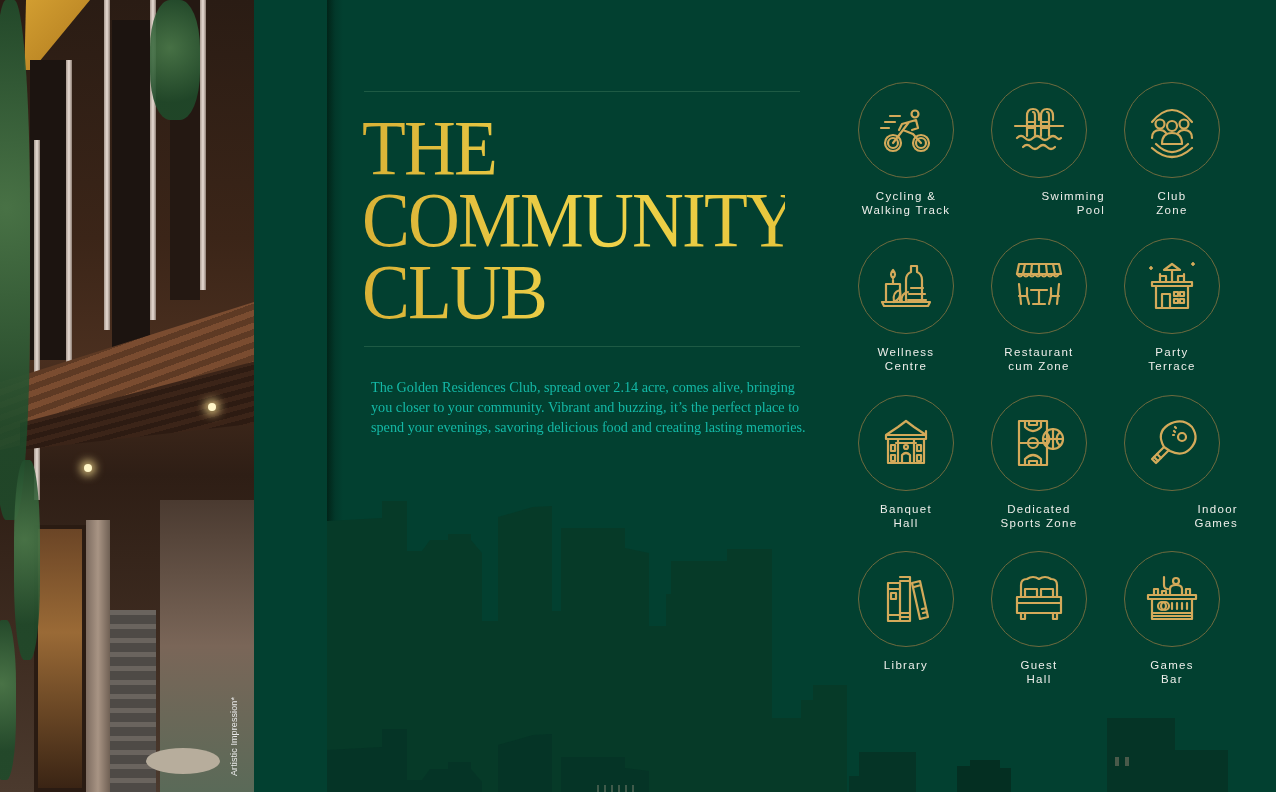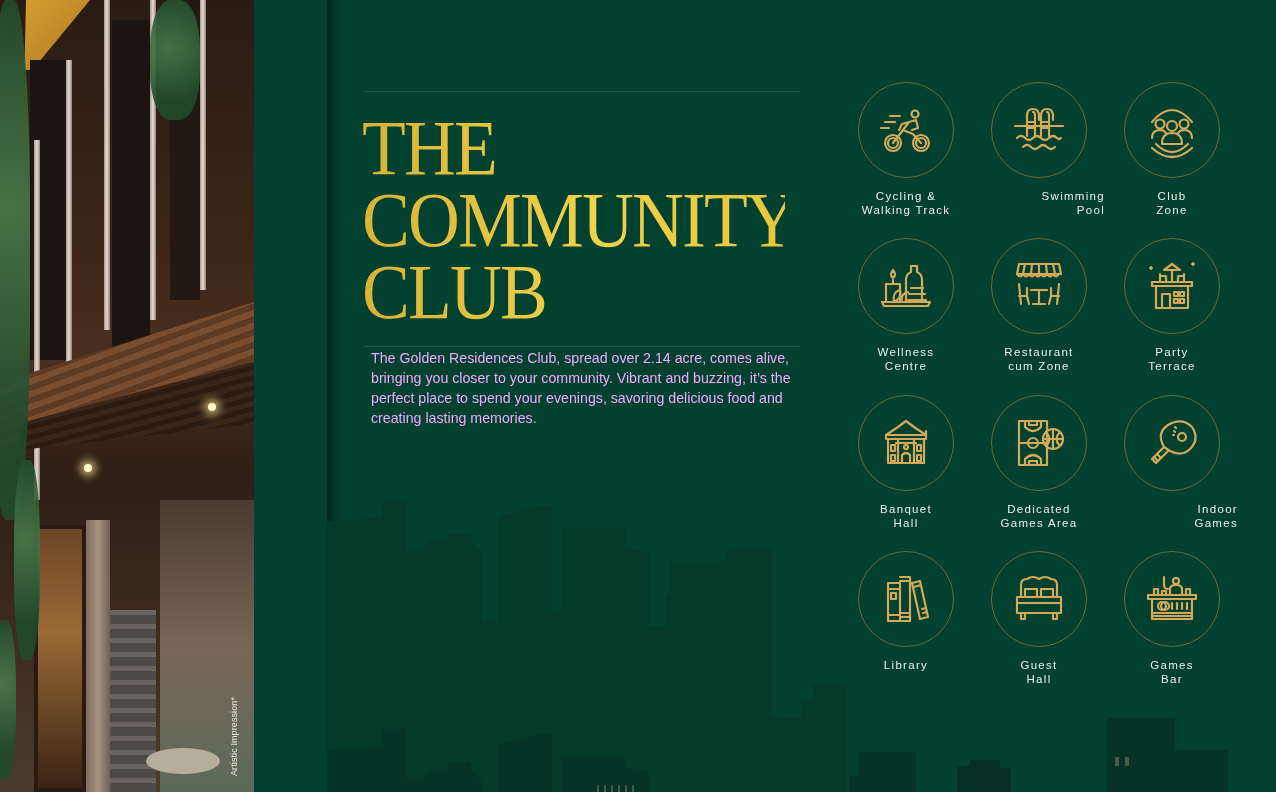--- a/index.html
+++ b/index.html
@@ -53,22 +53,22 @@
     position: absolute; left: 362px; top: 112px; width: 460px;
     font-family: "Liberation Serif", "DejaVu Serif", serif; font-weight: normal;
     font-size: 78px; line-height: 72px; letter-spacing: -2px;
     color: #e3c23c;
     background: linear-gradient(90deg,#d9b236 0%,#efd34a 55%,#e6c63d 100%);
     -webkit-background-clip: text; background-clip: text; -webkit-text-fill-color: transparent;
     transform: scaleX(0.92); transform-origin: left top;
   }
   .title span { display: block; white-space: nowrap; }
   .desc {
-    position: absolute; left: 371px; top: 348px; width: 440px;
-    font-family: Liberation Sans, sans-serif; font-size: 14.2px; line-height: 20px; color: #f0abfc;
+    position: absolute; left: 371px; top: 377px; width: 440px;
+    font-family: Liberation Serif, serif; font-size: 14.2px; line-height: 20px; color: #14b8a6;
   }
 
   
   .amenities { position: absolute; left: 840px; top: 82px; width: 420px; }
   .amenity { position: absolute; width: 132px; text-align: center; }
   .amenity .circle {
     width: 96px; height: 96px; margin: 0 auto; border-radius: 50%;
     border: 1px solid #6e6a3e; display: flex; align-items: center; justify-content: center;
   }
   .amenity svg { width: 60px; height: 60px; fill: none; stroke: #d4aa5a; stroke-width: 2.2; stroke-linecap: round; stroke-linejoin: round; }
@@ -256,21 +256,21 @@
       <svg viewBox="0 0 60 60">
         <path d="M10 8 L38 8 L38 52 L10 52 Z M10 30 L38 30"></path>
         <circle cx="24" cy="30" r="5"></circle>
         <path d="M16 8 L16 14 Q24 22 32 14 L32 8 M20 8 L20 12 L28 12 L28 8"></path>
         <path d="M16 52 L16 46 Q24 38 32 46 L32 52 M20 52 L20 48 L28 48 L28 52"></path>
         <circle cx="44" cy="26" r="10"></circle>
         <path d="M34 26 L54 26 M44 16 L44 36 M37 19 Q44 26 37 33 M51 19 Q44 26 51 33"></path>
       </svg>
     </div>
     <div class="label">Dedicated
-Games Area</div>
+Sports Zone</div>
   </div>
 
   <div class="amenity" style="left:266px;top:313px;text-align:right;">
     <div class="circle">
       <svg viewBox="0 0 60 60">
         <path d="M22 34 Q14 20 26 12 Q40 4 50 14 Q58 26 48 36 Q40 44 28 38 Z"></path>
         <path d="M22 34 L10 46 L14 50 L26 38"></path>
         <path d="M12 44 L16 48 M15 41 L19 45"></path>
         <circle cx="40" cy="24" r="4"></circle>
         <path d="M32 18 L33 19 M31 22 L32 22 M33 14 L34 15"></path>

